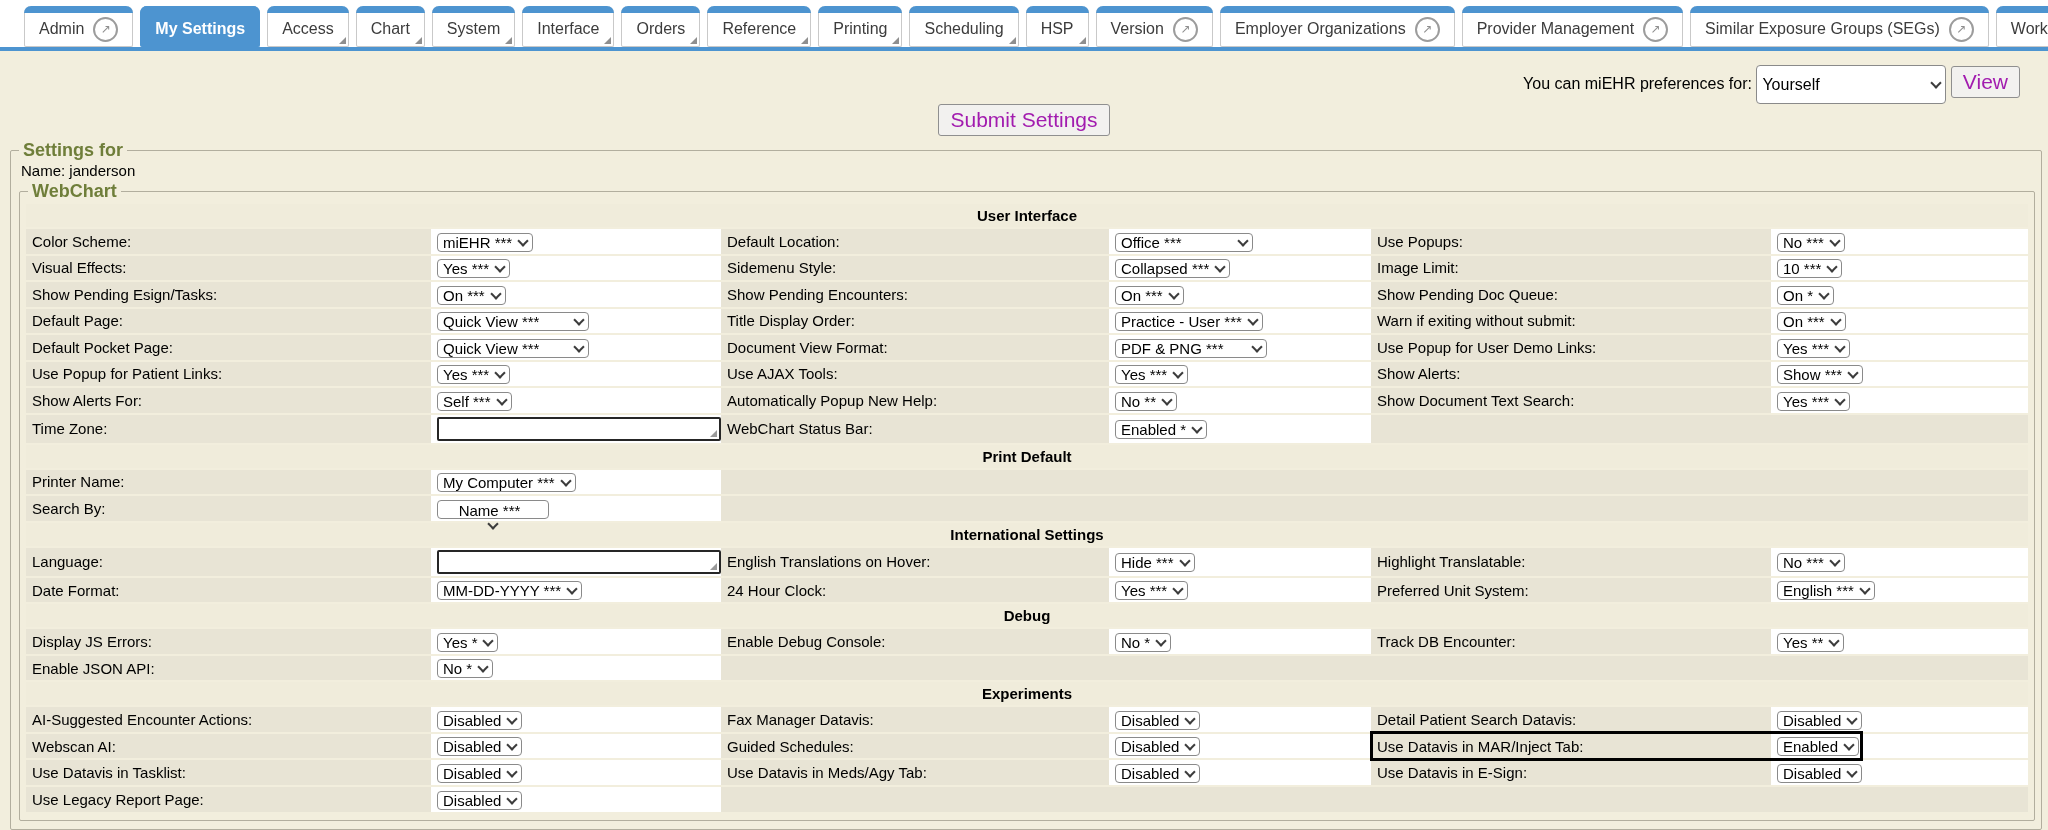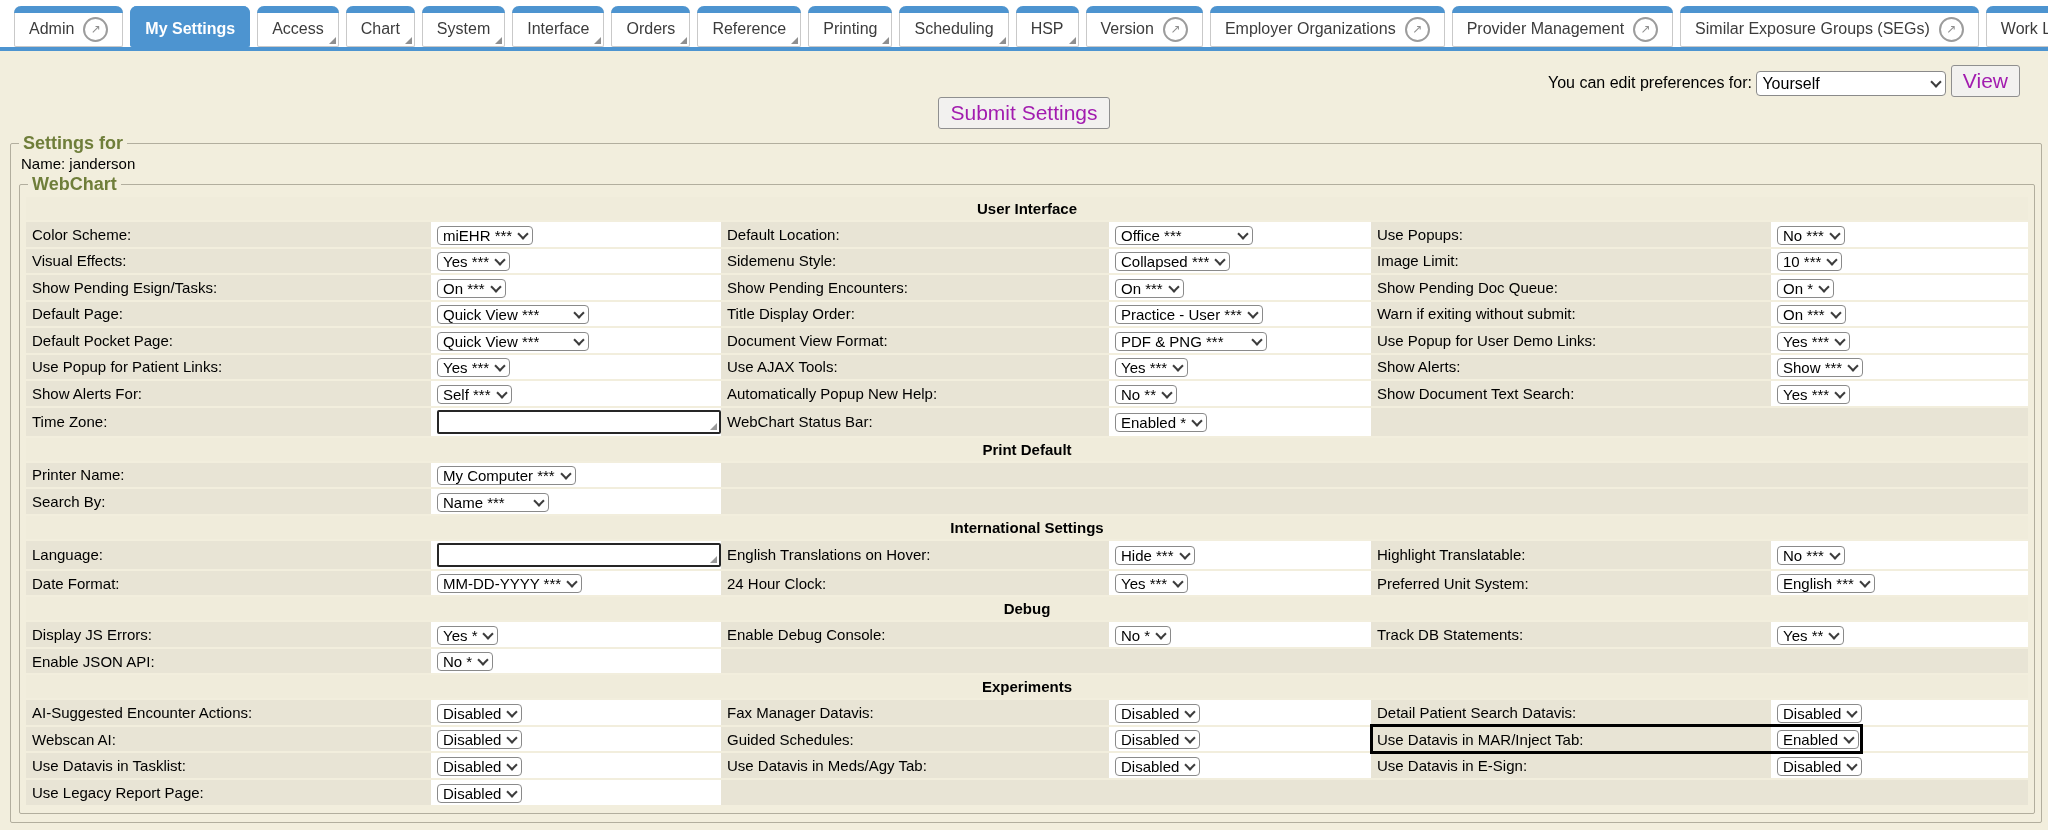--- a/index.html
+++ b/index.html
@@ -1,34 +1,34 @@
 <!DOCTYPE html>
 <html><head>
 <meta charset="utf-8">
 <style>
   html,body{margin:0;padding:0;}
   body{width:2048px;height:830px;overflow:hidden;background:#f2eedd;
        font-family:"Liberation Sans",sans-serif;color:#000;}
   
   .tabbar{background:#fff;border-bottom:4px solid #4d94d0;display:flex;align-items:flex-end;
-          gap:7px;padding:3px 0 0 14px;height:44px;white-space:nowrap;overflow:hidden;}
+          gap:7px;padding:3px 0 0 24px;height:44px;white-space:nowrap;overflow:hidden;}
   .tab{position:relative;display:inline-flex;align-items:center;gap:9px;background:#fff;
        border:1px solid #c9c9c9;border-top:none;border-radius:7px 7px 2px 2px;
        padding:6px 14px 0 14px;height:41px;font-size:16px;color:#3c3c3c;box-sizing:border-box;
        cursor:pointer;flex:none;}
   .tab::before{content:"";position:absolute;top:0;left:-1px;right:-1px;height:7px;
        background:#4d94d0;border-radius:7px 7px 0 0;}
   .tab.selected{background:#4d94d0;border-color:#4d94d0;color:#fff;font-weight:bold;}
   .fold{position:absolute;right:2px;bottom:2px;width:0;height:0;
        border-left:7px solid transparent;border-bottom:7px solid #8f8f8f;}
   .linkicon{width:21px;height:21px;border:2px solid #9c9c9c;border-radius:50%;color:#8f8f8f;
        font-size:12px;line-height:21px;display:inline-flex;align-items:center;justify-content:center;flex:none;}
   
   .prefs{margin:14px 28px 0 0;text-align:right;font-size:16px;}
-  .prefs .sel{height:25px;min-width:190px;}
+  .prefs .sel{height:39px;min-width:190px;}
   .submitrow{text-align:center;margin-top:0;}
   .btn{font-family:Liberation Sans, sans-serif;font-size:21px;background:#f2f1ef;
        border:1px solid #8f8f8f;border-radius:3px;padding:3px 11px;color:#a21caf;cursor:pointer;}
   
   fieldset{border:1px solid #b2ae9e;border-radius:2px;padding:0 6px 6px 6px;}
   fieldset.outer{margin:4px 10px 0 10px;}
   fieldset.inner{margin:0 0 2px 2px;}
   legend{color:#6f7e3a;font-weight:bold;font-size:18px;padding:0 4px;margin-left:2px;}
   .userline{font-size:15px;margin:1px 0 2px 4px;}
   
@@ -119,21 +119,21 @@
     <div class="tab">
       <span>Similar Exposure Groups (SEGs)</span>
       <span class="linkicon">↗</span>
     </div>
     <div class="tab">
       <span>Work Locations</span>
     </div>
   </div>
 
 <div class="prefs">
-  <span>You can edit preferences for:</span>
+  <span>You can miEHR preferences for:</span>
   <span class="sel" role="combobox">
     <span class="sel-t">Yourself</span>
     <span class="chev"></span>
   </span>
   <button class="btn">View</button>
 </div>
 
 <div class="submitrow">
   <button class="btn">Submit Settings</button>
 </div>
@@ -291,21 +291,21 @@
           <tr>
             <td class="lc">Printer Name:</td>
             <td class="vc"><span class="sel" role="combobox">
                 <span class="sel-t">My Computer ***</span>
                 <span class="chev"></span>
               </span></td>
             <td colspan="4" class="filler"></td>
           </tr>
           <tr>
             <td class="lc">Search By:</td>
-            <td class="vc"><span class="sel" role="combobox" style="min-width: 112px;">
+            <td class="vc"><span class="sel" role="combobox" style="min-width: 112px; flex-direction: column;">
                 <span class="sel-t">Name ***</span>
                 <span class="chev"></span>
               </span></td>
             <td colspan="4" class="filler"></td>
           </tr>
           <tr>
             <td colspan="6" class="shead">International Settings</td>
           </tr>
           <tr>
             <td class="lc">Language:</td>
@@ -345,21 +345,21 @@
             <td class="lc">Display JS Errors:</td>
             <td class="vc"><span class="sel" role="combobox">
                 <span class="sel-t">Yes *</span>
                 <span class="chev"></span>
               </span></td>
             <td class="lc">Enable Debug Console:</td>
             <td class="vc"><span class="sel" role="combobox">
                 <span class="sel-t">No *</span>
                 <span class="chev"></span>
               </span></td>
-            <td class="lc">Track DB Statements:</td>
+            <td class="lc">Track DB Encounter:</td>
             <td class="vc"><span class="sel" role="combobox">
                 <span class="sel-t">Yes **</span>
                 <span class="chev"></span>
               </span></td>
           </tr>
           <tr>
             <td class="lc">Enable JSON API:</td>
             <td class="vc"><span class="sel" role="combobox">
                 <span class="sel-t">No *</span>
                 <span class="chev"></span>

